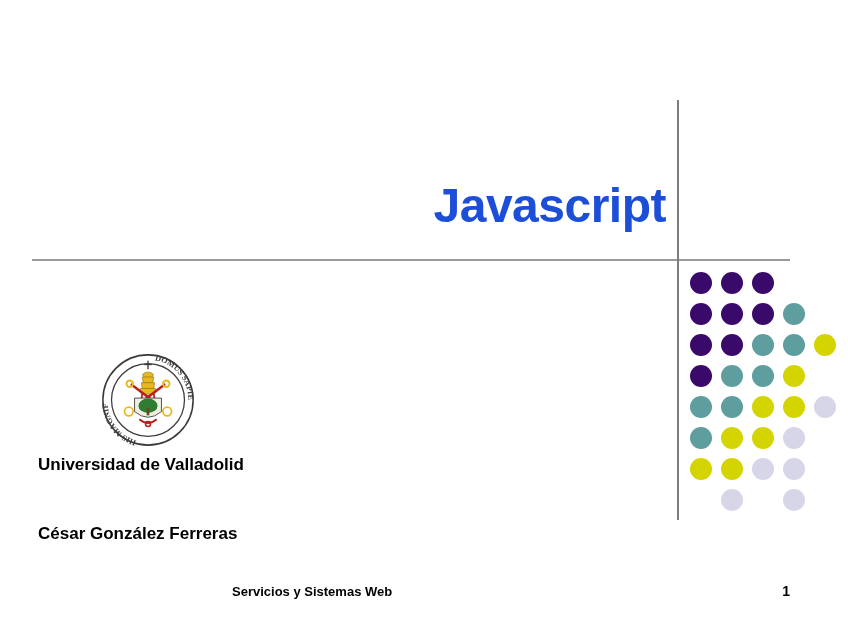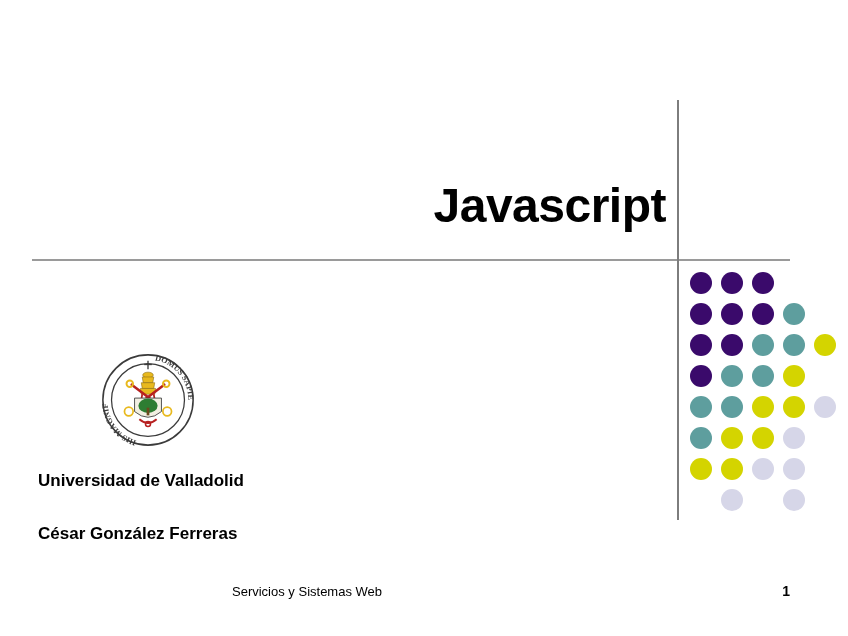--- a/index.html
+++ b/index.html
@@ -79,61 +79,60 @@
     top: 454px;
     font-size: 17px;
     font-weight: bold;
     line-height: 1.35;
     color: #000;
     white-space: nowrap;
   }
   .dept .line2 {
     display: block;
     padding-left: 14px;
-    margin-top: 16px;
   }
   .author {
     position: absolute;
     left: 38px;
     top: 524px;
     font-size: 17px;
     font-weight: bold;
     color: #000;
     white-space: nowrap;
     text-align: right;
   }
 
   
   .footer-title {
     position: absolute;
     left: 232px;
     top: 584px;
     font-size: 13px;
-    font-weight: normal;
+    font-weight: bold;
     color: #000;
     white-space: nowrap;
   }
   .footer-page {
     position: absolute;
     left: 766px;
     top: 583px;
     width: 24px;
     text-align: right;
     font-size: 14px;
     font-weight: bold;
     color: #000;
   }
 </style>
 </head>
 <body style="background: rgb(255, 255, 255);">
 
 <div class="h-rule" style="background: rgb(154, 154, 154);"></div>
 <div class="v-rule" style="background: rgb(125, 125, 125);"></div>
 
-<div class="title" style="color: #000000;">Javascript</div>
+<div class="title" style="color: #1d4ed8;">Javascript</div>
 
 <div class="dots">
     <div class="dot" style="left: 0px; top: 0px; width: 22px; height: 22px; background: rgb(58, 10, 107);"></div>
     <div class="dot" style="left: 31px; top: 0px; width: 22px; height: 22px; background: rgb(58, 10, 107);"></div>
     <div class="dot" style="left: 62px; top: 0px; width: 22px; height: 22px; background: rgb(58, 10, 107);"></div>
     <div class="dot" style="left: 0px; top: 31px; width: 22px; height: 22px; background: rgb(58, 10, 107);"></div>
     <div class="dot" style="left: 31px; top: 31px; width: 22px; height: 22px; background: rgb(58, 10, 107);"></div>
     <div class="dot" style="left: 62px; top: 31px; width: 22px; height: 22px; background: rgb(58, 10, 107);"></div>
     <div class="dot" style="left: 93px; top: 31px; width: 22px; height: 22px; background: rgb(94, 158, 158);"></div>
     <div class="dot" style="left: 0px; top: 62px; width: 22px; height: 22px; background: rgb(58, 10, 107);"></div>

